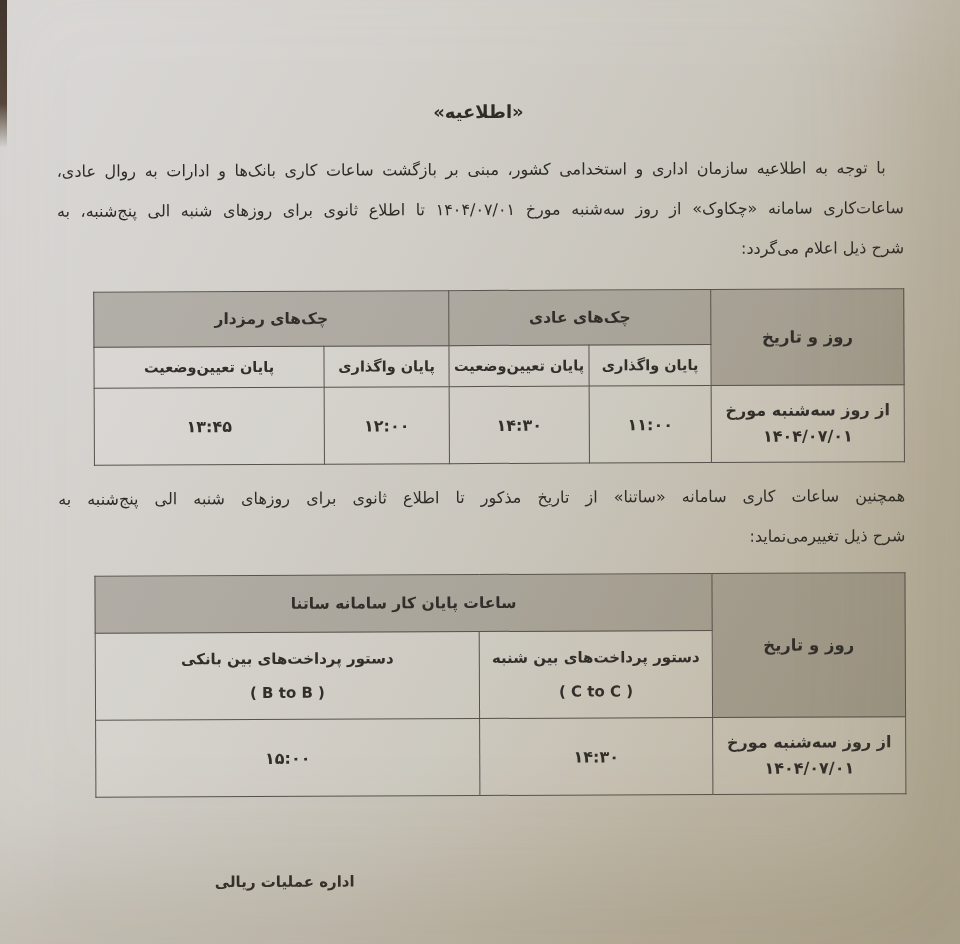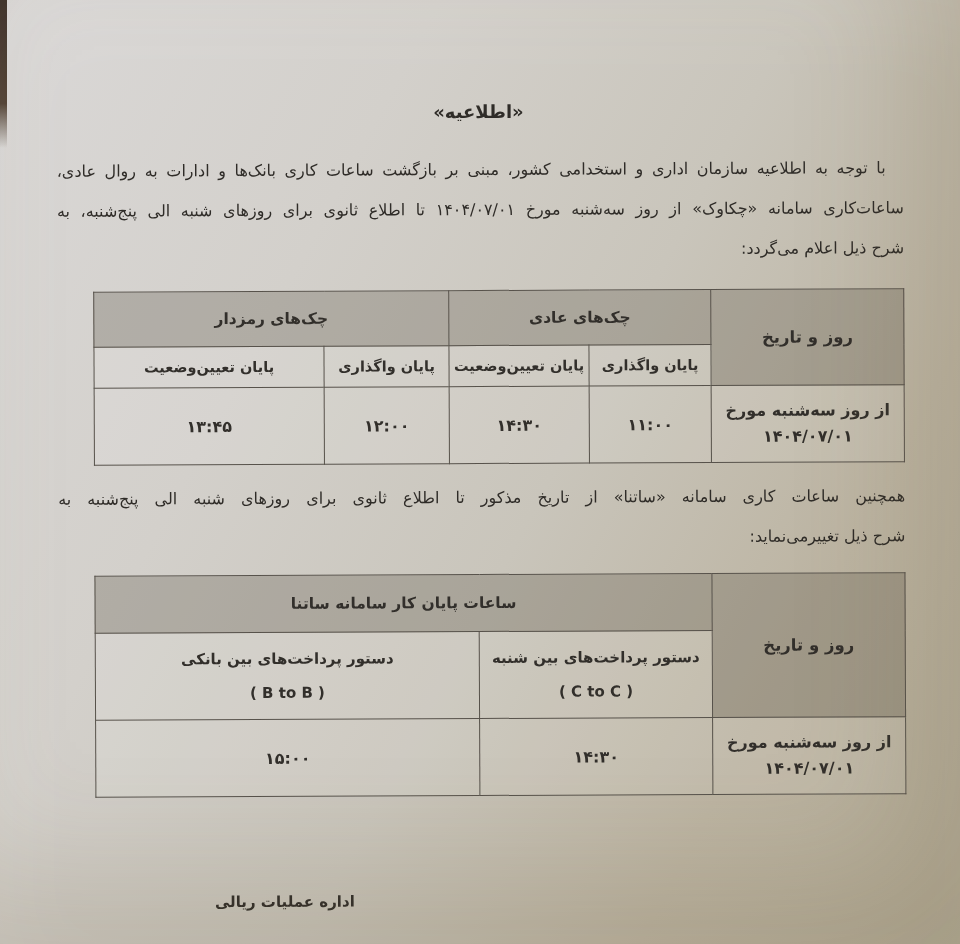--- a/index.html
+++ b/index.html
@@ -42,21 +42,21 @@
   .t1-head2 td{height:36px;font-size:14.5px;}
   .t1-data td{height:72px;font-size:16px;}
   .t2-head1 td{height:52px;}
   .t2-head2 td{height:82px;font-size:15px;}
   .t2-data td{height:72px;font-size:16px;}
   .date-cell{font-size:14.5px;line-height:26px;}
   .ltr{direction:ltr;unicode-bidi:isolate;}
   .sub{display:block;margin-top:16px;}
   .mid-para{margin-top:14px;}
   .footer-sig{
-    position:absolute;left:213px;top:892px;font-size:15px;font-weight:bold;
+    position:absolute;left:213px;top:872px;font-size:15px;font-weight:bold;
   }
   #t2{margin-top:16px;}
 </style>
 </head>
 <body>
 
 <div class="sheet">
 
   <div class="title">«اطلاعیه»</div>
 

